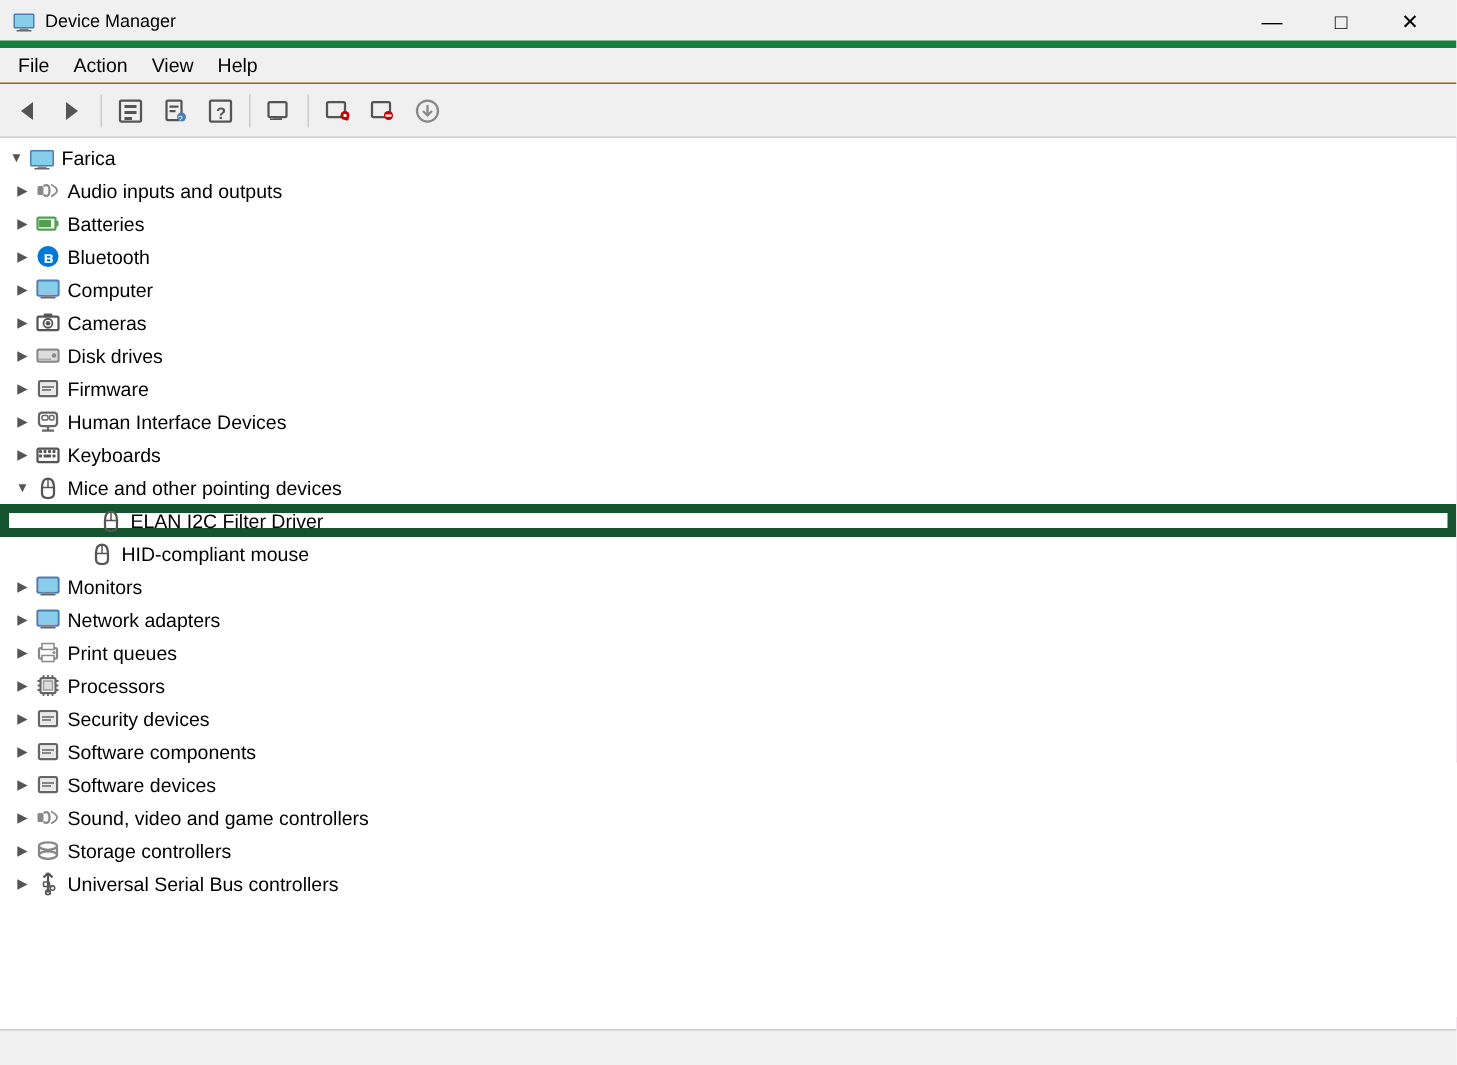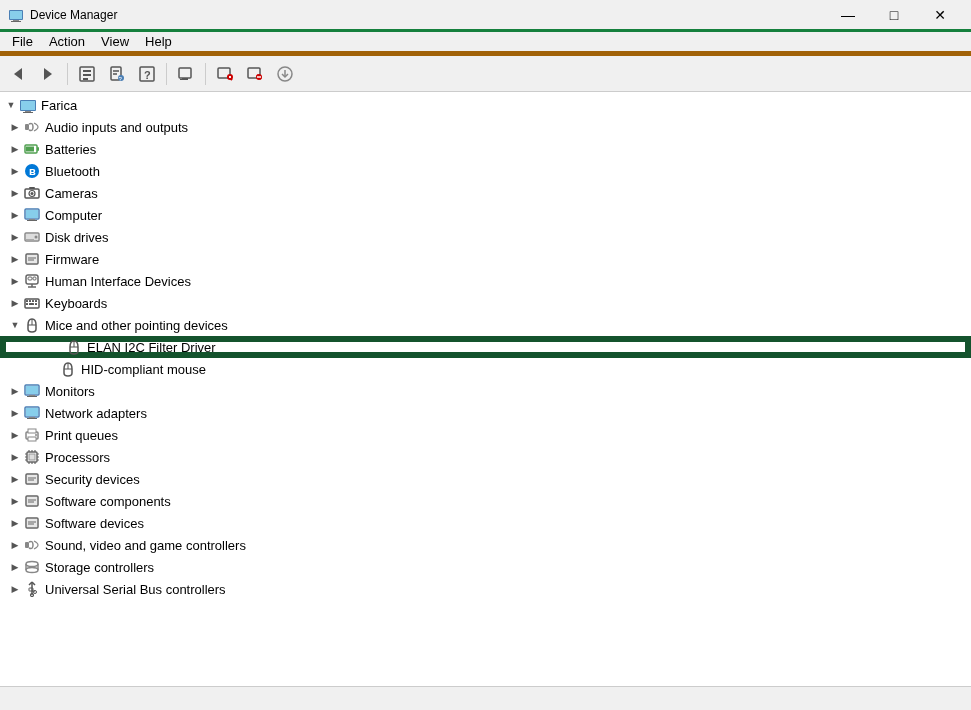--- a/index.html
+++ b/index.html
@@ -12,21 +12,21 @@
       overflow: hidden;
     }
 
     
     .title-bar {
       display: flex;
       align-items: center;
       background: #f0f0f0;
       height: 32px;
       padding: 0 8px;
-      border-bottom: 3px solid #15803d;
+      border-bottom: 5px solid #15803d;
       user-select: none;
     }
     .title-bar-icon {
       width: 16px;
       height: 16px;
       margin-right: 6px;
       flex-shrink: 0;
     }
     .title-bar-text {
       flex: 1;
@@ -50,21 +50,21 @@
       border: none;
     }
 
     
     .menu-bar {
       display: flex;
       background: #f0f0f0;
       height: 24px;
       align-items: center;
       padding: 0 4px;
-      border-bottom: 5px solid #a16207;
+      border-bottom: 1px solid #a16207;
     }
     .menu-item {
       padding: 2px 8px;
       cursor: pointer;
       font-size: 13px;
     }
 
     
     .toolbar {
       display: flex;
@@ -322,40 +322,40 @@
           <text x="5" y="12" font-size="11" fill="white" font-weight="bold">ʙ</text>
         </svg>
       </span>
       <span class="node-label">Bluetooth</span>
     </div>
 
     <div class="tree-item indent-1">
       <span class="chevron right"></span>
       <span class="node-icon">
         <svg width="16" height="16" viewBox="0 0 16 16">
+          <rect x="1" y="2" width="14" height="10" rx="1" fill="none" stroke="#4a7fb5" stroke-width="1.5"></rect>
+          <rect x="2" y="3" width="12" height="8" fill="#87ceeb"></rect>
+          <rect x="5" y="12" width="6" height="1.5" fill="#888"></rect>
+          <rect x="3" y="13" width="10" height="1" fill="#666"></rect>
+        </svg>
+      </span>
+      <span class="node-label">Computer</span>
+    </div>
+
+    <div class="tree-item indent-1">
+      <span class="chevron right"></span>
+      <span class="node-icon">
+        <svg width="16" height="16" viewBox="0 0 16 16">
           <rect x="1" y="4" width="14" height="9" rx="1" fill="none" stroke="#555" stroke-width="1.5"></rect>
           <circle cx="8" cy="8.5" r="3" fill="none" stroke="#555" stroke-width="1.2"></circle>
           <circle cx="8" cy="8.5" r="1.5" fill="#555"></circle>
           <rect x="5" y="2" width="6" height="2" rx="1" fill="#555"></rect>
         </svg>
       </span>
       <span class="node-label">Cameras</span>
-    </div>
-
-    <div class="tree-item indent-1">
-      <span class="chevron right"></span>
-      <span class="node-icon">
-        <svg width="16" height="16" viewBox="0 0 16 16">
-          <rect x="1" y="2" width="14" height="10" rx="1" fill="none" stroke="#4a7fb5" stroke-width="1.5"></rect>
-          <rect x="2" y="3" width="12" height="8" fill="#87ceeb"></rect>
-          <rect x="5" y="12" width="6" height="1.5" fill="#888"></rect>
-          <rect x="3" y="13" width="10" height="1" fill="#666"></rect>
-        </svg>
-      </span>
-      <span class="node-label">Computer</span>
     </div>
 
     <div class="tree-item indent-1">
       <span class="chevron right"></span>
       <span class="node-icon">
         <svg width="16" height="16" viewBox="0 0 16 16">
           <rect x="1" y="4" width="14" height="8" rx="1" fill="none" stroke="#888" stroke-width="1.5"></rect>
           <rect x="2" y="5" width="12" height="6" fill="#ddd"></rect>
           <circle cx="12" cy="8" r="1.5" fill="#888"></circle>
           <rect x="2" y="10" width="8" height="1" fill="#aaa"></rect>

